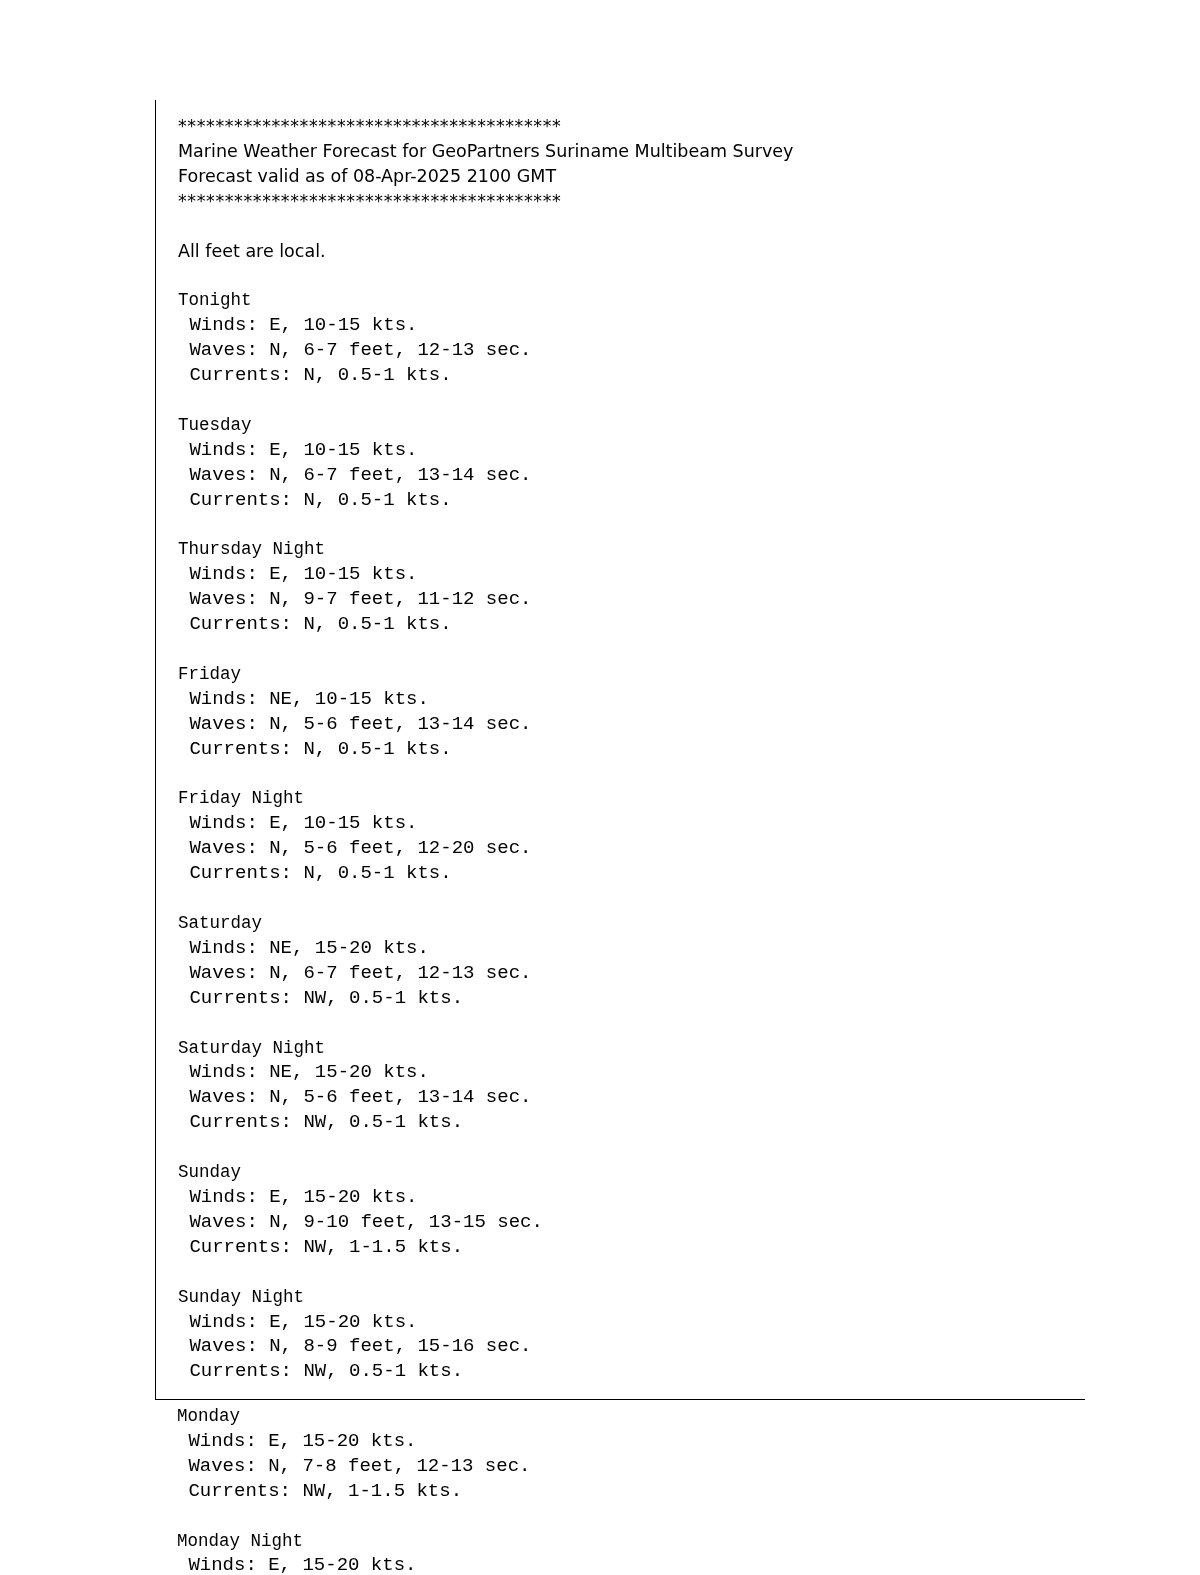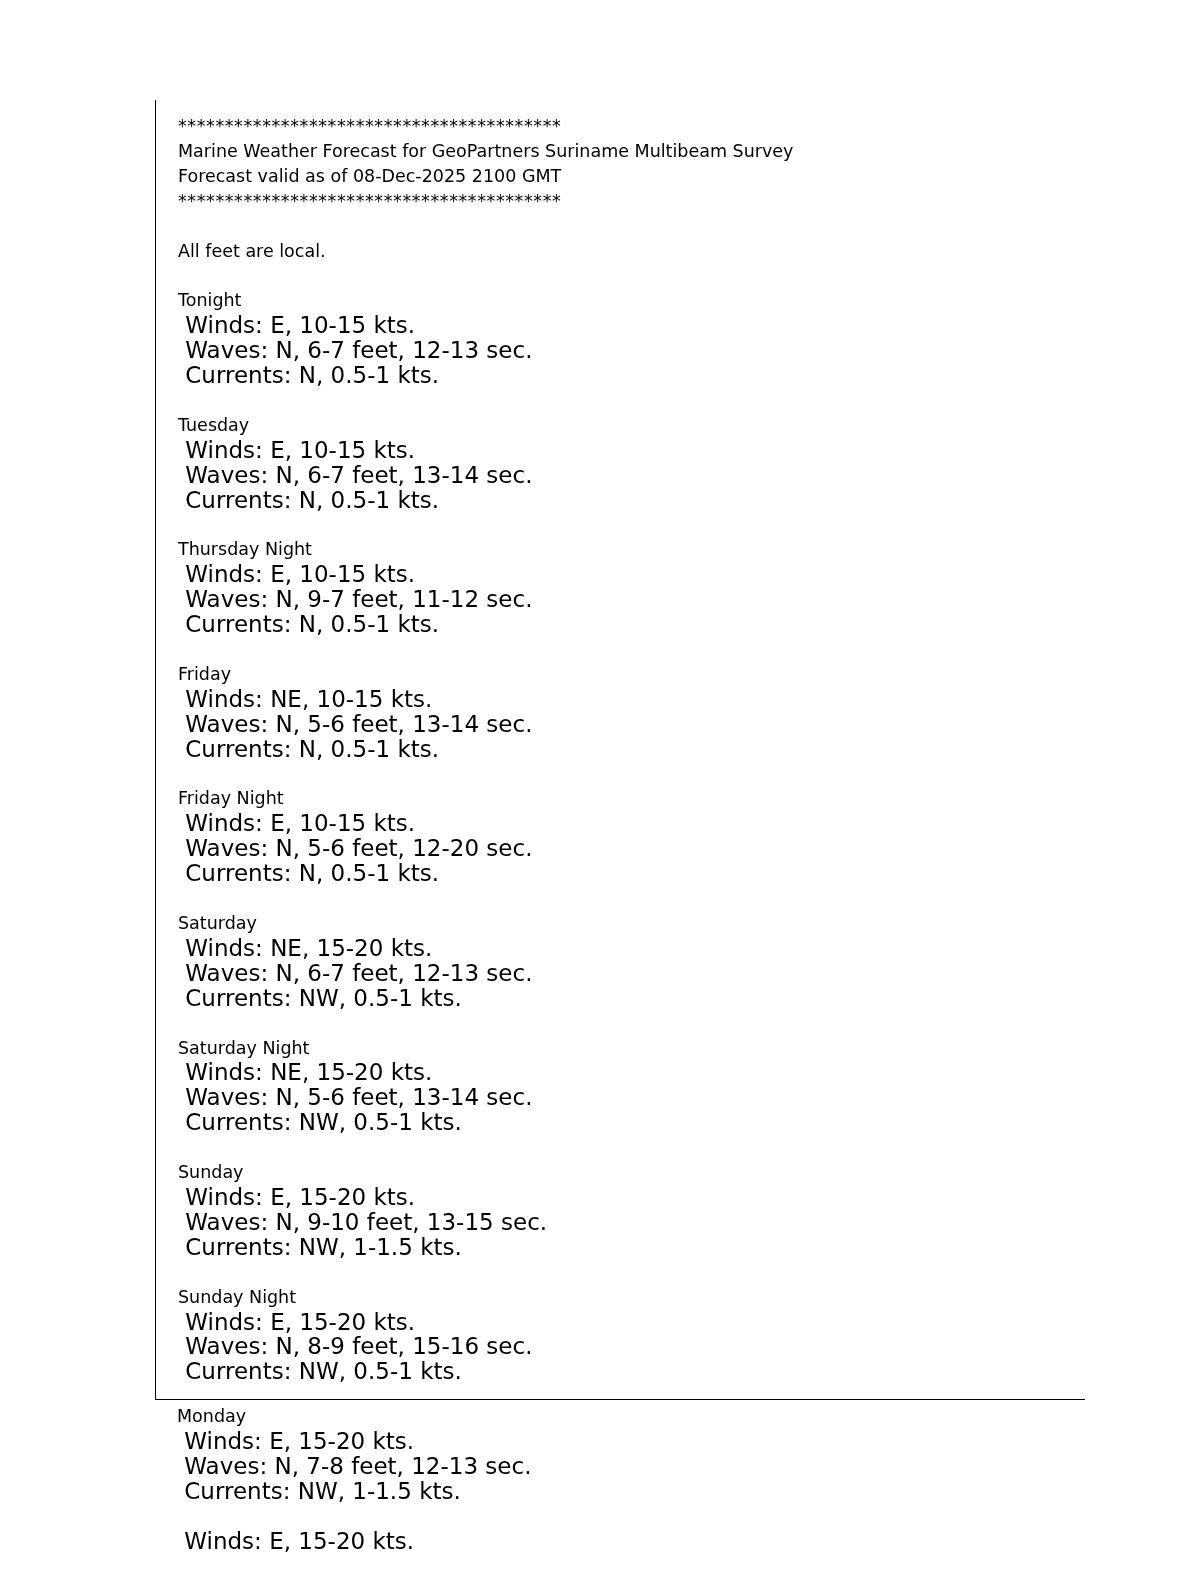--- a/index.html
+++ b/index.html
@@ -57,37 +57,37 @@
     font-size: 17.5px;
     line-height: 24.9px;
     white-space: pre;
   }
   .period-name {
     font-size: 17.5px;
     line-height: 24.9px;
     white-space: pre;
   }
   .detail {
-    font-size: 23px;
+    font-size: 19px;
     line-height: 24.9px;
     white-space: pre;
   }
-  .block { margin: 0; padding: 0; }
+  .block { margin: 0; padding: 0; font-family: Liberation Mono, monospace; }
 </style>
 </head>
 <body>
 
 <div class="page">
 
   <div class="frame">
     <div class="frame-inner">
 
       <div class="stars">*****************************************</div>
       <div class="line">Marine Weather Forecast for GeoPartners Suriname Multibeam Survey</div>
-      <div class="line">Forecast valid as of 08-Dec-2025 2100 GMT</div>
+      <div class="line">Forecast valid as of 08-Apr-2025 2100 GMT</div>
       <div class="stars">*****************************************</div>
 
       <div class="blank">&nbsp;</div>
 
       <div class="line">All feet are local.</div>
 
       <div class="blank">&nbsp;</div>
 
       <div class="block">
         <div class="period-name">Tonight</div>
@@ -165,17 +165,18 @@
 
   <div class="overflow">
     <div class="block">
       <div class="period-name">Monday</div>
       <div class="detail"> Winds: E, 15-20 kts.</div>
       <div class="detail"> Waves: N, 7-8 feet, 12-13 sec.</div>
       <div class="detail"> Currents: NW, 1-1.5 kts.</div>
     </div>
     <div class="blank">&nbsp;</div>
     <div class="block">
+      <div class="period-name">Monday Night</div>
       <div class="detail"> Winds: E, 15-20 kts.</div>
     </div>
   </div>
 
 </div>
 
 </body></html>

